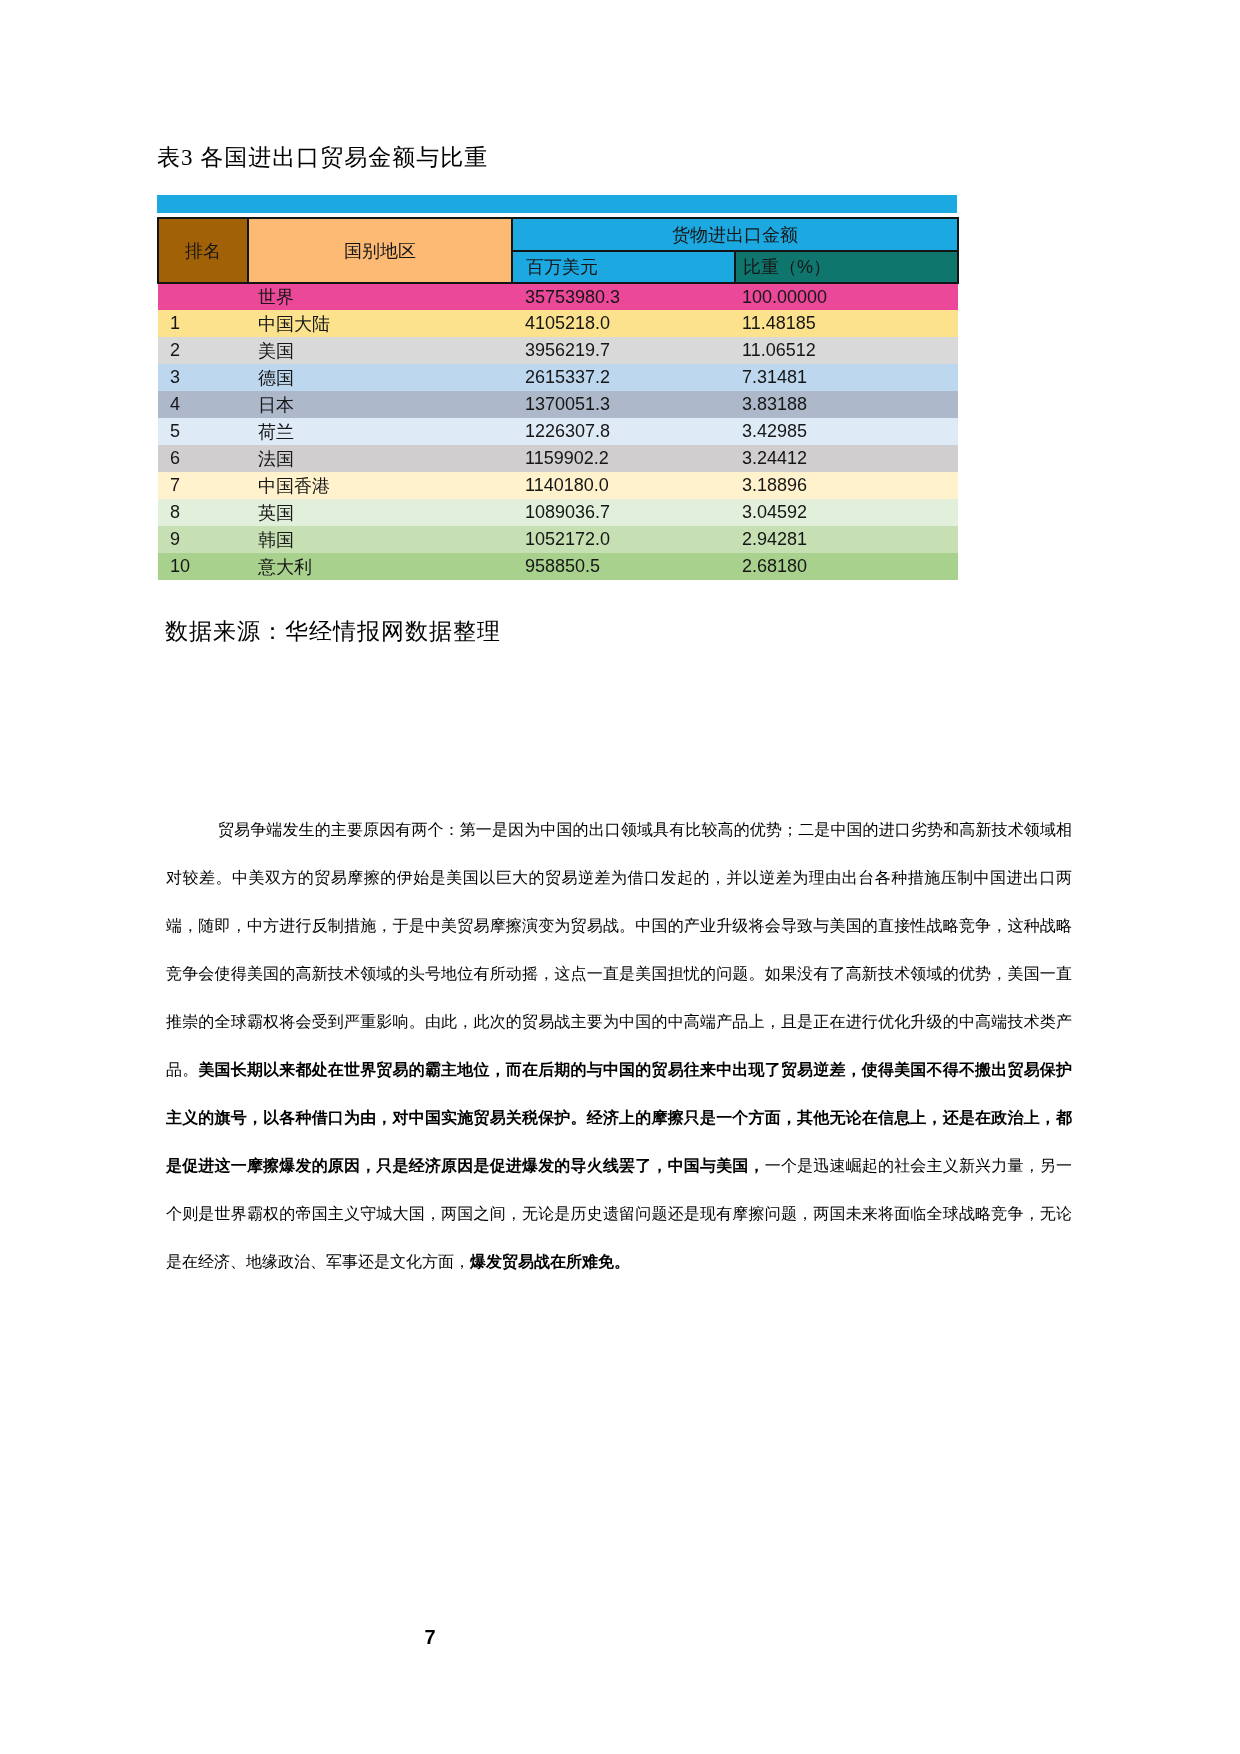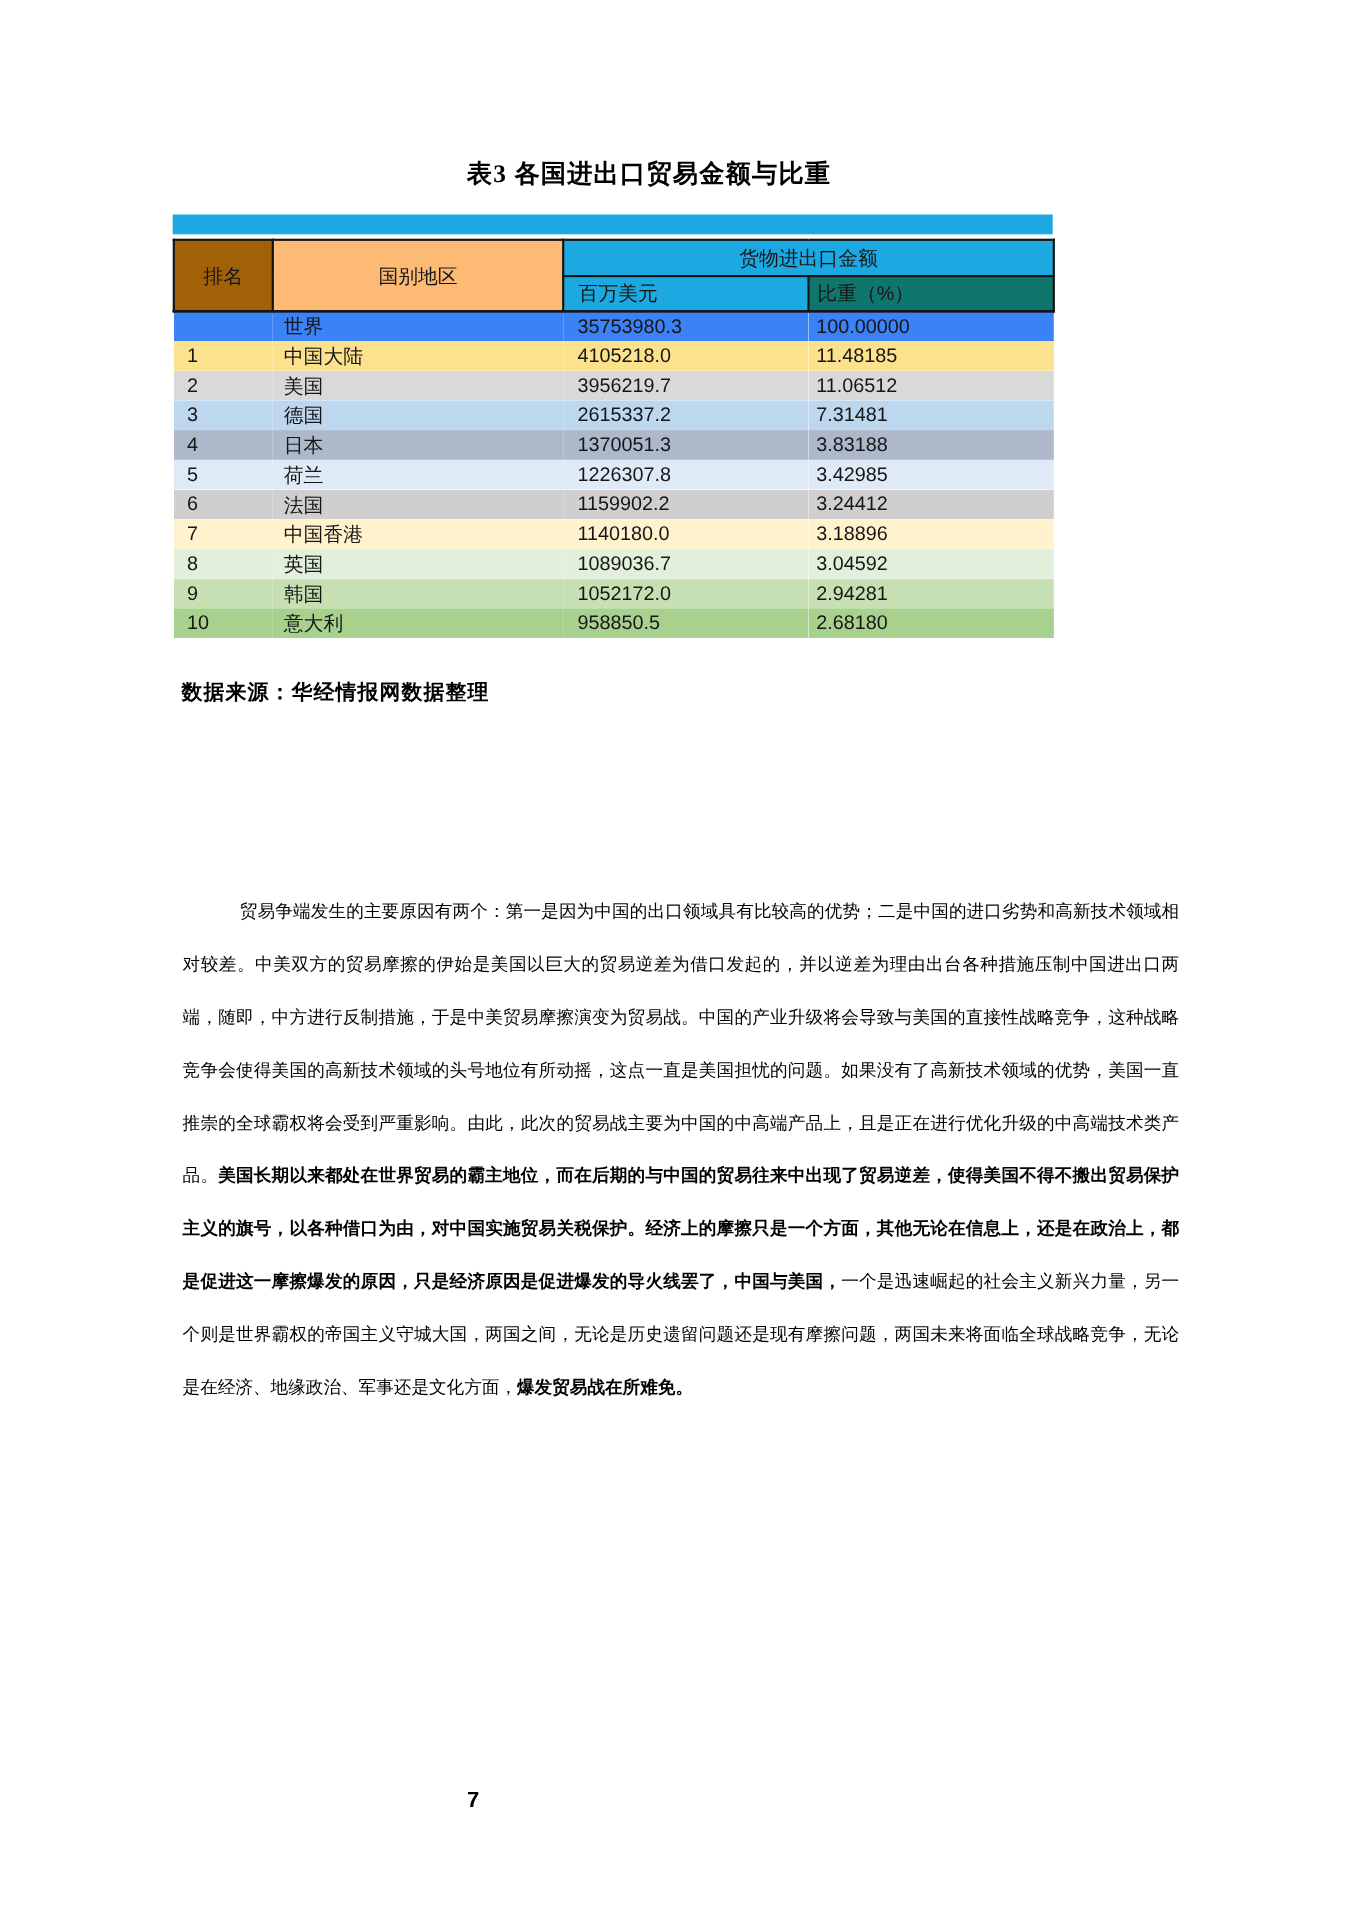--- a/index.html
+++ b/index.html
@@ -6,21 +6,21 @@
   html,body { background:#ffffff; }
   body {
     width:1240px; height:1754px; position:relative;
     font-family:"Liberation Serif","DejaVu Serif",serif;
     color:#000;
   }
   .page { position:absolute; inset:0; overflow:hidden; }
 
   .table-title {
     position:absolute; left:157px; top:142px; width:866px;
-    text-align:center; font-size:23px; font-weight:bold;
+    font-size:23px; font-weight:normal;
     letter-spacing:1px;
   }
 
   .top-strip {
     position:absolute; left:157px; top:195px; width:800px; height:18px;
   }
 
   .trade-table {
     position:absolute; left:157px; top:217px; width:800px;
     border-collapse:collapse; table-layout:fixed;
@@ -35,21 +35,21 @@
   .trade-table th.sub.unit  { padding-left:13px; }
   .trade-table th.sub.share { padding-left:7px; }
   .trade-table td { height:27px; overflow:hidden; white-space:nowrap; }
   .trade-table td.c-rank   { padding-left:12px; }
   .trade-table td.c-region { padding-left:10px; }
   .trade-table td.c-amount { padding-left:13px; }
   .trade-table td.c-share  { padding-left:7px; }
 
   .source-note {
     position:absolute; left:165px; top:616px;
-    font-size:19px; font-weight:bold; letter-spacing:1px;
+    font-size:23px; font-weight:normal; letter-spacing:1px;
   }
 
   .section-heading {
     position:absolute; left:163px; top:700px;
     font-family:"Liberation Sans","DejaVu Sans",sans-serif;
     font-size:34px; font-weight:bold; letter-spacing:2px;
   }
 
   .body-text {
     position:absolute; left:166px; top:806px; width:906px;
@@ -85,21 +85,21 @@
         <th class="main" rowspan="2" style="background-color: #a16207;">排名</th>
         <th class="main" rowspan="2" style="background-color: #fdba74;">国别地区</th>
         <th class="main" colspan="2" style="background-color: rgb(28, 169, 225);">货物进出口金额</th>
       </tr>
       <tr>
         <th class="sub unit" style="background-color: rgb(28, 169, 225);">百万美元</th>
         <th class="sub share" style="background-color: #0f766e;">比重（%）</th>
       </tr>
     </thead>
     <tbody>
-      <tr style="background-color: #3b82f6;">
+      <tr style="background-color: #ec4899;">
         <td class="c-rank"></td>
         <td class="c-region">世界</td>
         <td class="c-amount">35753980.3</td>
         <td class="c-share">100.00000</td>
       </tr>
       <tr style="background-color: rgb(252, 226, 140);">
         <td class="c-rank">1</td>
         <td class="c-region">中国大陆</td>
         <td class="c-amount">4105218.0</td>
         <td class="c-share">11.48185</td>

